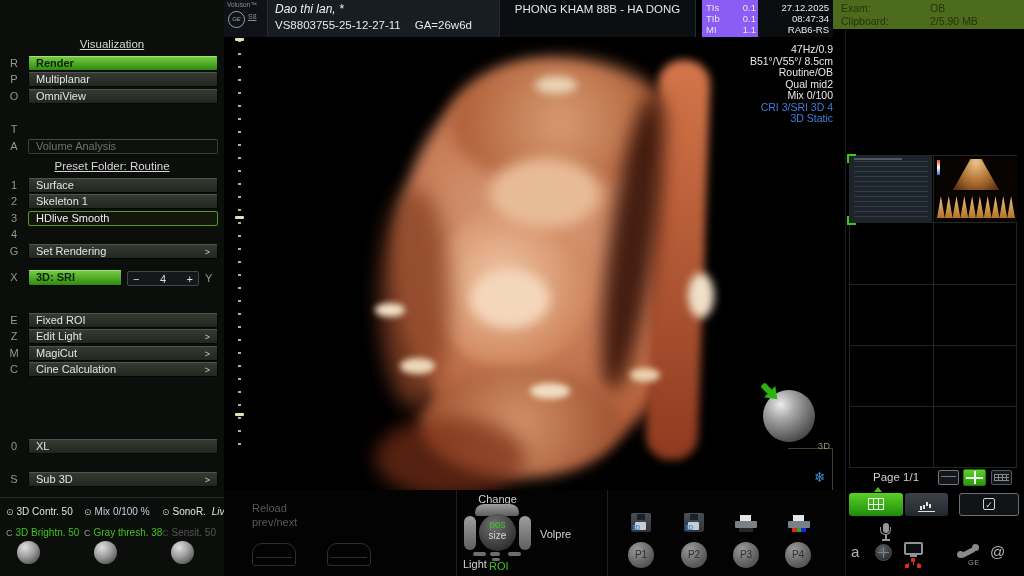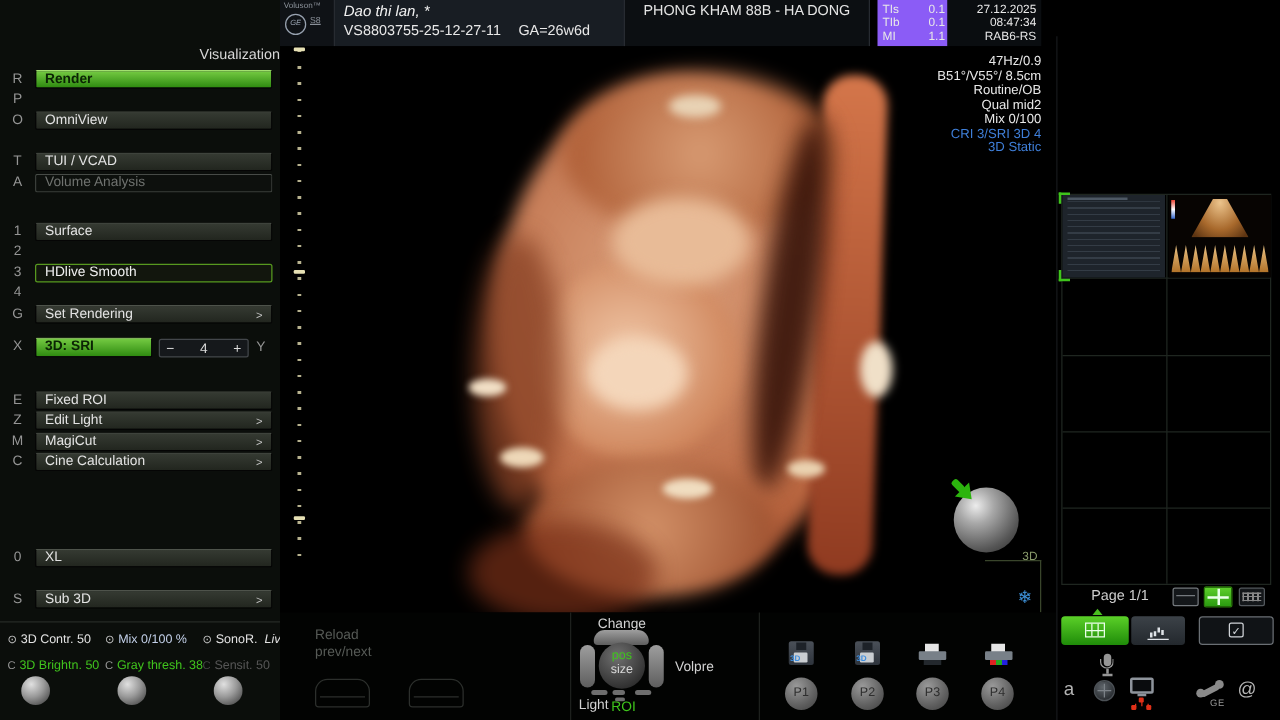--- a/index.html
+++ b/index.html
@@ -2,21 +2,21 @@
 <html><head>
 <meta charset="utf-8">
 <style>
   html,body{margin:0;padding:0;background:#000;}
   .screen{position:relative;width:1024px;height:576px;background:#000;overflow:hidden;
           font-family:"Liberation Sans","DejaVu Sans",sans-serif;-webkit-font-smoothing:antialiased;}
   .abs{position:absolute;}
 
   
   .sidebar{position:absolute;left:0;top:0;width:224px;height:576px;background:#0b0e0b;}
-  .side-h{position:absolute;left:0;width:224px;text-align:right;color:#d6d6d6;font-size:11.5px;white-space:nowrap;}
+  .side-h{position:absolute;left:0;width:224px;text-align:center;color:#d6d6d6;font-size:11.5px;white-space:nowrap;text-decoration:underline;}
   .key{position:absolute;left:4px;width:20px;text-align:center;color:#959595;font-size:11px;line-height:15px;}
   .btn{position:absolute;left:28px;width:190px;height:15px;box-sizing:border-box;
        background:linear-gradient(#353a32,#22261f);border:1px solid #050505;border-top:1px solid #4e534b;
        border-radius:2px;color:#e3e3e3;font-size:11px;line-height:12px;padding:0 7px;cursor:default;white-space:nowrap;}
   .btn.sel{background:linear-gradient(#74ca42,#2e8a10);border-top-color:#a2e070;color:#0b2404;font-weight:bold;}
   .btn.osel{background:#12160d;border:1px solid #57991f;color:#f0f0f0;}
   .btn.dim{background:#0d100d;border:1px solid #3a3e3a;border-top-color:#474b47;color:#6f726f;}
   .arw{position:absolute;right:7px;top:1px;color:#c8c8c8;font-size:9px;line-height:13px;}
   .sri-btn{position:absolute;left:28px;top:0;width:94px;height:16px;box-sizing:border-box;border-radius:2px;
        background:linear-gradient(#74ca42,#2e8a10);border:1px solid #050505;border-top:1px solid #a2e070;
@@ -177,35 +177,37 @@
 
 <div class="screen">
 
   <div class="sidebar">
     <div class="side-h" style="top:38px">Visualization</div>
 
     <div class="key" style="top:56px">R</div>
     <div class="btn sel" style="top:56px">Render</div>
 
     <div class="key" style="top:72px">P</div>
+    <div class="btn" style="top:72px">Multiplanar</div>
 
     <div class="key" style="top:89px">O</div>
     <div class="btn" style="top:89px">OmniView</div>
 
     <div class="key" style="top:122px">T</div>
-    <div class="btn" style="top:122px">TUI / VCAD</div>
 
     <div class="key" style="top:139px">A</div>
     <div class="btn dim" style="top:139px">Volume Analysis</div>
 
+    <div class="side-h" style="top:160px">Preset Folder: Routine</div>
 
     <div class="key" style="top:178px">1</div>
     <div class="btn" style="top:178px">Surface</div>
 
     <div class="key" style="top:194px">2</div>
+    <div class="btn" style="top:194px">Skeleton 1</div>
 
     <div class="key" style="top:211px">3</div>
     <div class="btn osel" style="top:211px">HDlive Smooth</div>
 
     <div class="key" style="top:227px">4</div>
 
     <div class="key" style="top:244px">G</div>
     <div class="btn" style="top:244px">
       <span>Set Rendering</span>
       <span class="arw">&gt;</span>
@@ -303,20 +305,26 @@
     </div>
     <div class="ti-line" style="top:24px">
       <span>MI</span>
         <span>1.1</span>
     </div>
   </div>
   <div class="tb cell-dt">
     <div class="dt-line" style="top:2px">27.12.2025</div>
     <div class="dt-line" style="top:13px">08:47:34</div>
     <div class="dt-line" style="top:24px">RAB6-RS</div>
+  </div>
+  <div class="exam-box">
+    <div class="lbl" style="top:2px">Exam:</div>
+    <div class="val" style="top:2px">OB</div>
+    <div class="lbl" style="top:15px">Clipboard:</div>
+    <div class="val" style="top:15px">2/5.90 MB</div>
   </div>
 
   <div class="img-area">
     <div class="ruler"></div>
     <div class="bigtick" style="top:1px"></div>
     <div class="bigtick" style="top:179px"></div>
     <div class="bigtick" style="top:376px"></div>
 
     <div class="fetus">
       <div class="b" style="left:115px;top:25px;width:300px;height:400px;background:radial-gradient(circle at 45% 40%,#dba07c,#b8653f 70%,#8f3c22);filter:blur(7px)"></div>

